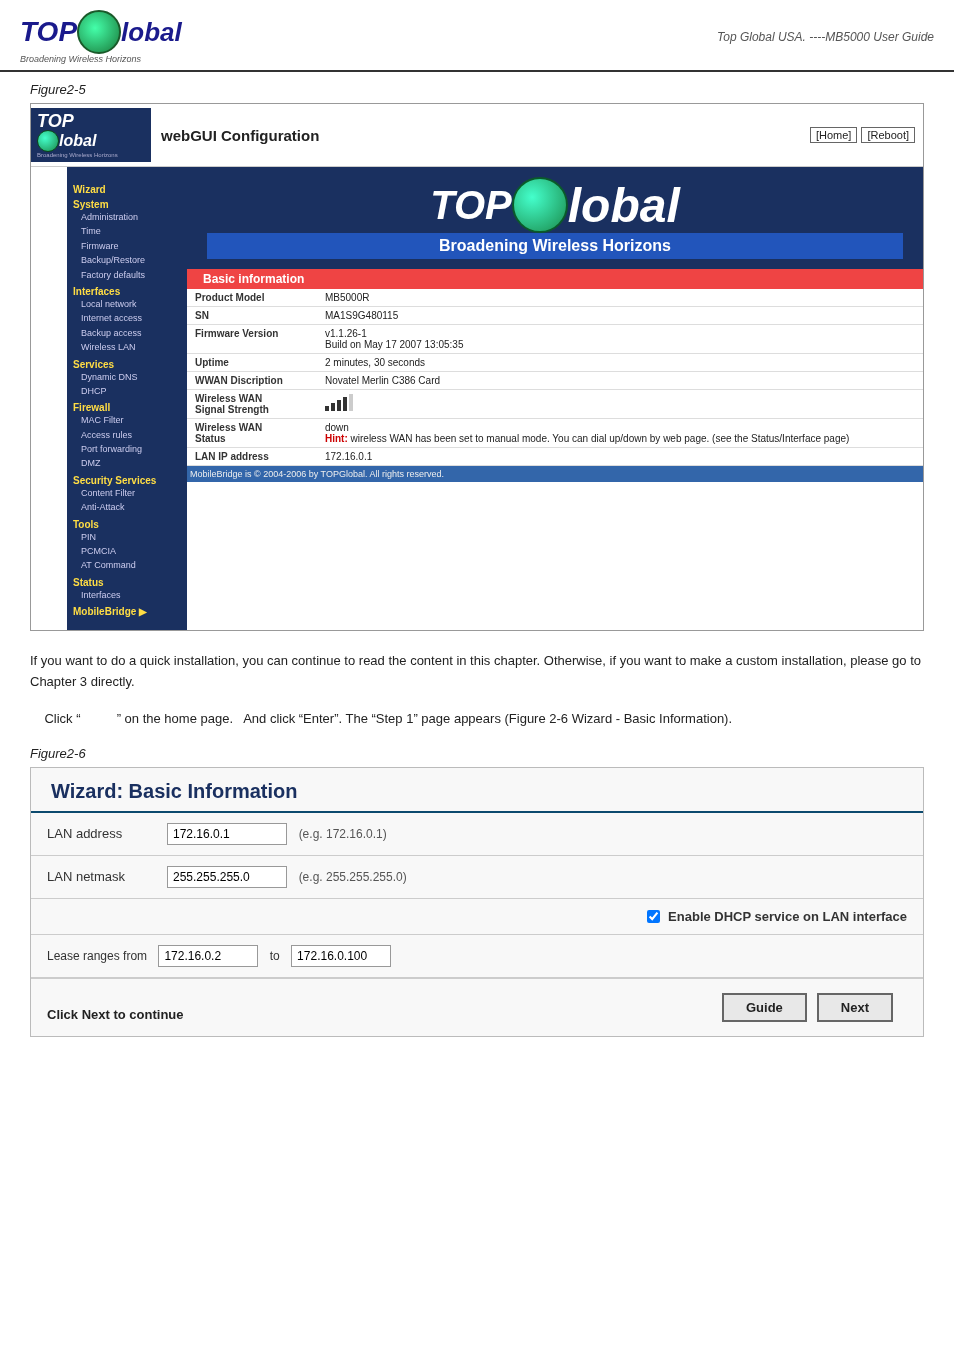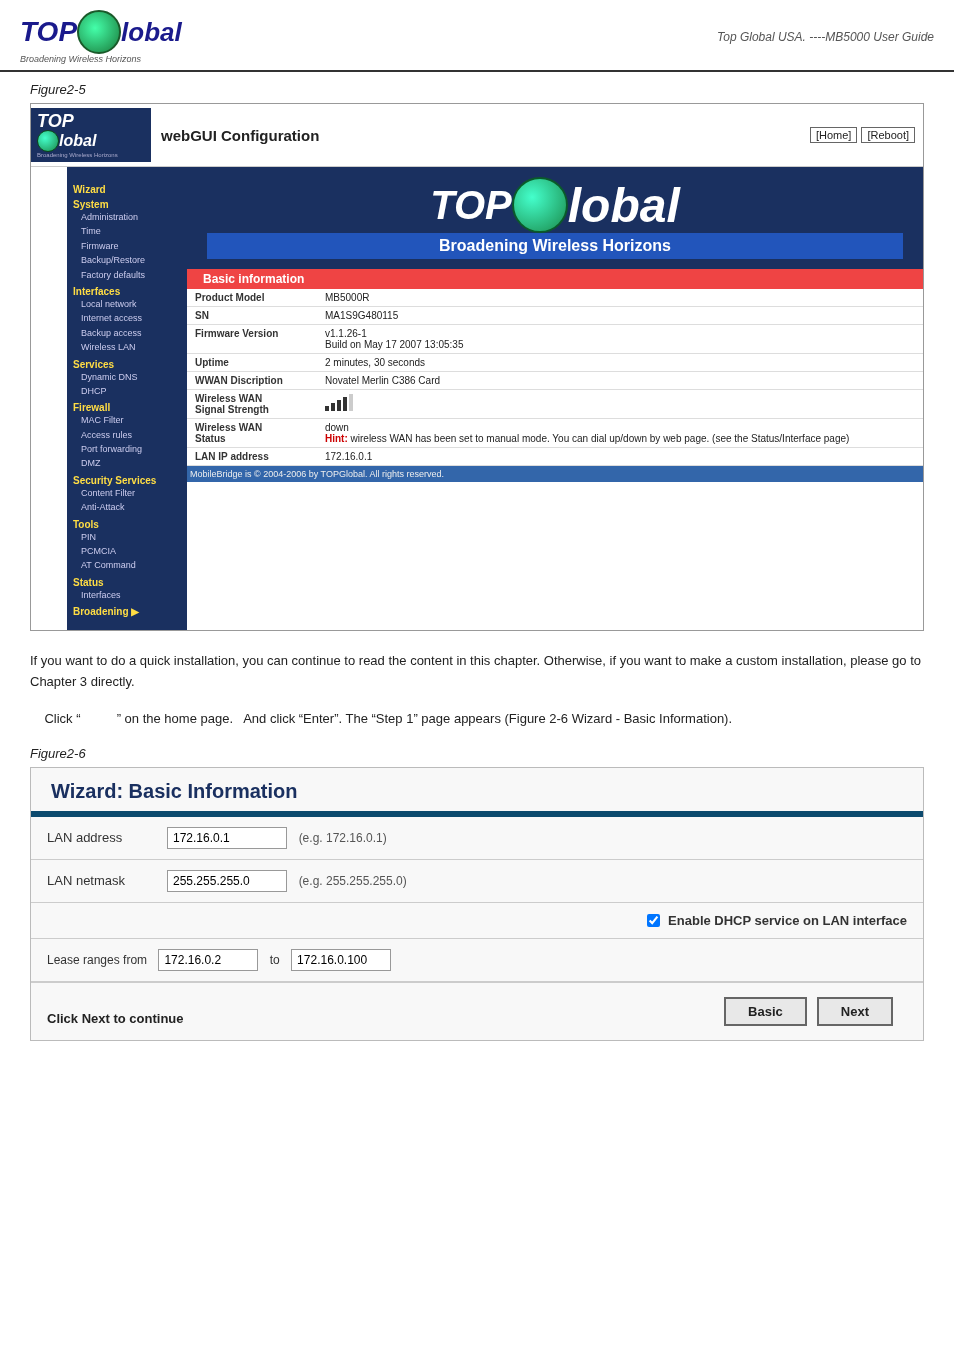--- a/index.html
+++ b/index.html
@@ -259,21 +259,21 @@
     .wizard-box {
       border: 1px solid #bbb;
       background: #f8f8f8;
       margin-bottom: 20px;
     }
     .wizard-title {
       font-size: 20px;
       font-weight: bold;
       color: #1a3060;
       padding: 12px 20px 8px 20px;
-      border-bottom: 6px solid #0c4a6e;
+      border-bottom: 2px solid #0c4a6e;
     }
 
     .wizard-form-table {
       width: 100%;
       border-collapse: collapse;
     }
     .wizard-form-table tr {
       border-bottom: 1px solid #ccc;
     }
     .wizard-form-table td {
@@ -402,21 +402,21 @@
         <div class="sidebar-sub-item">DMZ</div>
         <div class="sidebar-main-item">Security Services</div>
         <div class="sidebar-sub-item">Content Filter</div>
         <div class="sidebar-sub-item">Anti-Attack</div>
         <div class="sidebar-main-item">Tools</div>
         <div class="sidebar-sub-item">PIN</div>
         <div class="sidebar-sub-item">PCMCIA</div>
         <div class="sidebar-sub-item">AT Command</div>
         <div class="sidebar-main-item">Status</div>
         <div class="sidebar-sub-item">Interfaces</div>
-        <div class="sidebar-main-item">Broadening ▶</div>
+        <div class="sidebar-main-item">MobileBridge ▶</div>
       </div>
 
       <div class="webgui-main">
 
         <div class="webgui-banner">
           <div style="display:flex;align-items:center;justify-content:center;">
             <span class="banner-top-text">TOP</span>
             <div style="display:flex;align-items:center;">
               <div class="banner-globe"></div>
               <span class="banner-lobal">lobal</span>
@@ -523,19 +523,19 @@
           <span style="margin-left:8px;">to</span>
           <input class="wizard-input" type="text" style="width: 100px; margin-left: 8px;" value="172.16.0.100">
         </td>
       </tr>
     </tbody>
       </table>
 
     <div class="wizard-footer">
       <span class="click-next-label">Click Next to continue</span>
       <div class="btn-group">
-        <button class="nav-button">Basic</button>
+        <button class="nav-button">Guide</button>
         <button class="nav-button">Next</button>
       </div>
     </div>
   </div>
 
 </div>
 
 </body></html>

